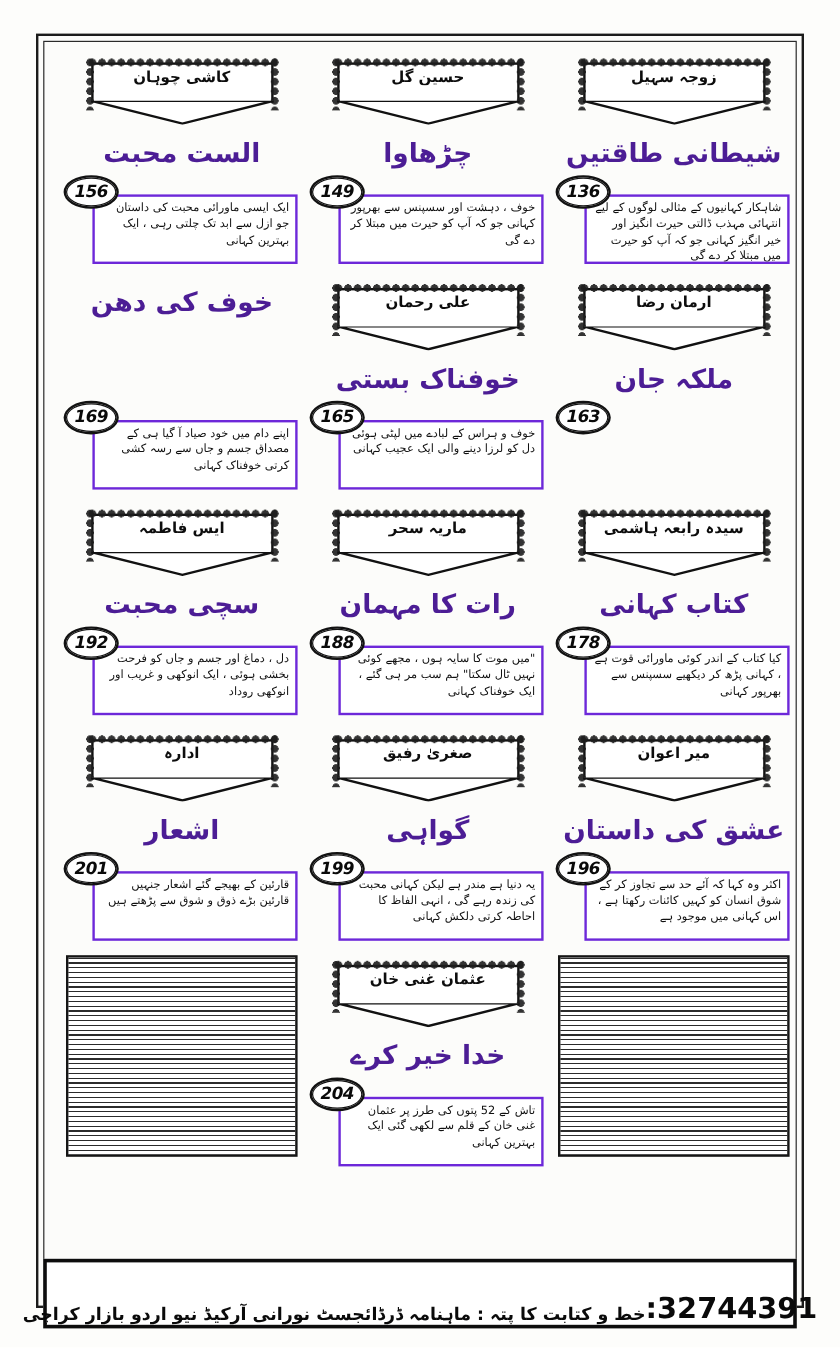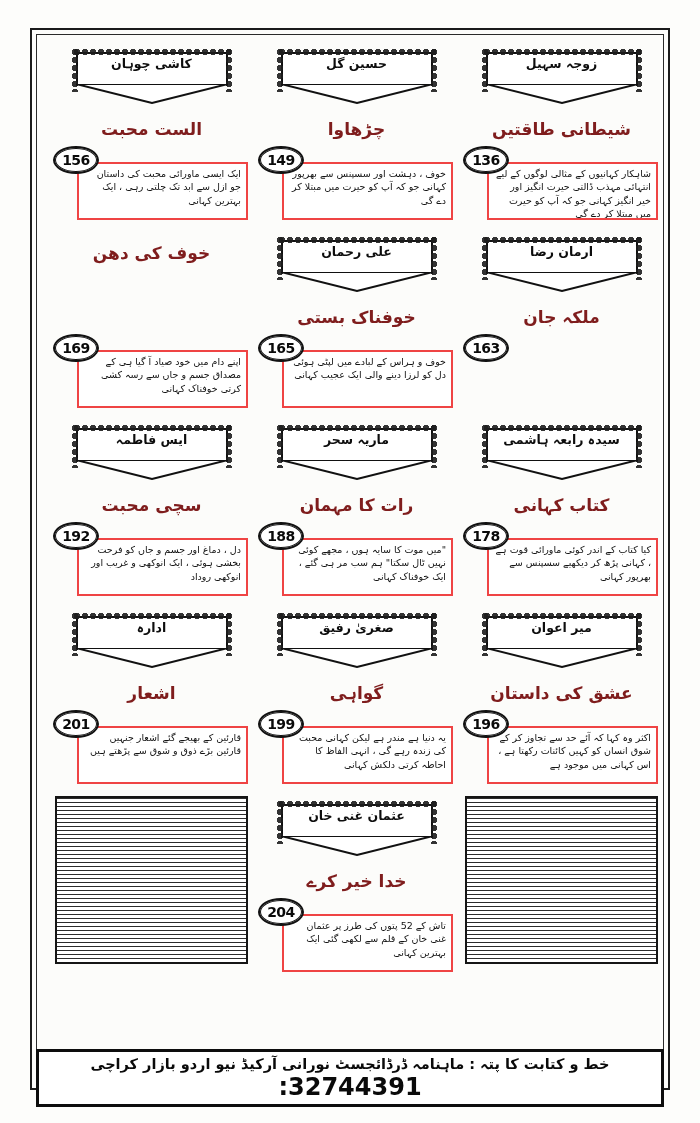--- a/index.html
+++ b/index.html
@@ -116,63 +116,64 @@
     font-weight: bold;
     color: #0d0d0d;
     direction: rtl;
     letter-spacing: 0px;
     white-space: nowrap;
     overflow: hidden;
   }
   .title {
     text-align: center;
     direction: rtl;
-    font-size: 17px;
+    font-size: 22px;
     font-weight: bold;
-    color: #7f1d1d;
+    color: #4c1d95;
     margin-top: 10px;
     height: 30px;
     line-height: 30px;
     white-space: nowrap;
     overflow: hidden;
   }
   .desc-wrap {
     position: absolute;
     left: 6px;
     right: 6px;
     bottom: 6px;
     height: 58px;
   }
   .desc-box {
     position: absolute;
     left: 22px;
     right: 0;
     top: 0;
     bottom: 0;
-    border: 2px solid #ef4444;
+    border: 2px solid #6d28d9;
     box-sizing: border-box;
     padding: 3px 5px 2px 5px;
     direction: rtl;
     text-align: right;
     font-size: 9.5px;
     line-height: 1.42;
     color: #111;
     overflow: hidden;
     background: #fff;
   }
   .num-badge {
     position: absolute;
     left: -2px;
     top: -16px;
     width: 46px;
     height: 28px;
     display: flex;
     align-items: center;
     justify-content: center;
     z-index: 4;
+    font-style: italic;
   }
   .num-badge .ring {
     position: absolute;
     left: 0; top: 0;
     width: 46px;
     height: 28px;
     border: 2px solid #121212;
     border-radius: 50%;
     background: #fff;
     box-sizing: border-box;
@@ -219,22 +220,22 @@
   .footer {
     position: absolute;
     left: 36px;
     right: 36px;
     bottom: 16px;
     height: 58px;
     border: 3px solid #0d0d0d;
     background: #fff;
     box-sizing: border-box;
     display: flex;
-    flex-direction: column;
-    align-items: center;
+    flex-direction: row;
+    align-items: flex-end;
     justify-content: center;
   }
   .footer-line1 {
     direction: rtl;
     font-size: 14.5px;
     font-weight: bold;
     color: #0a0a0a;
     white-space: nowrap;
   }
   .footer-line2 {

